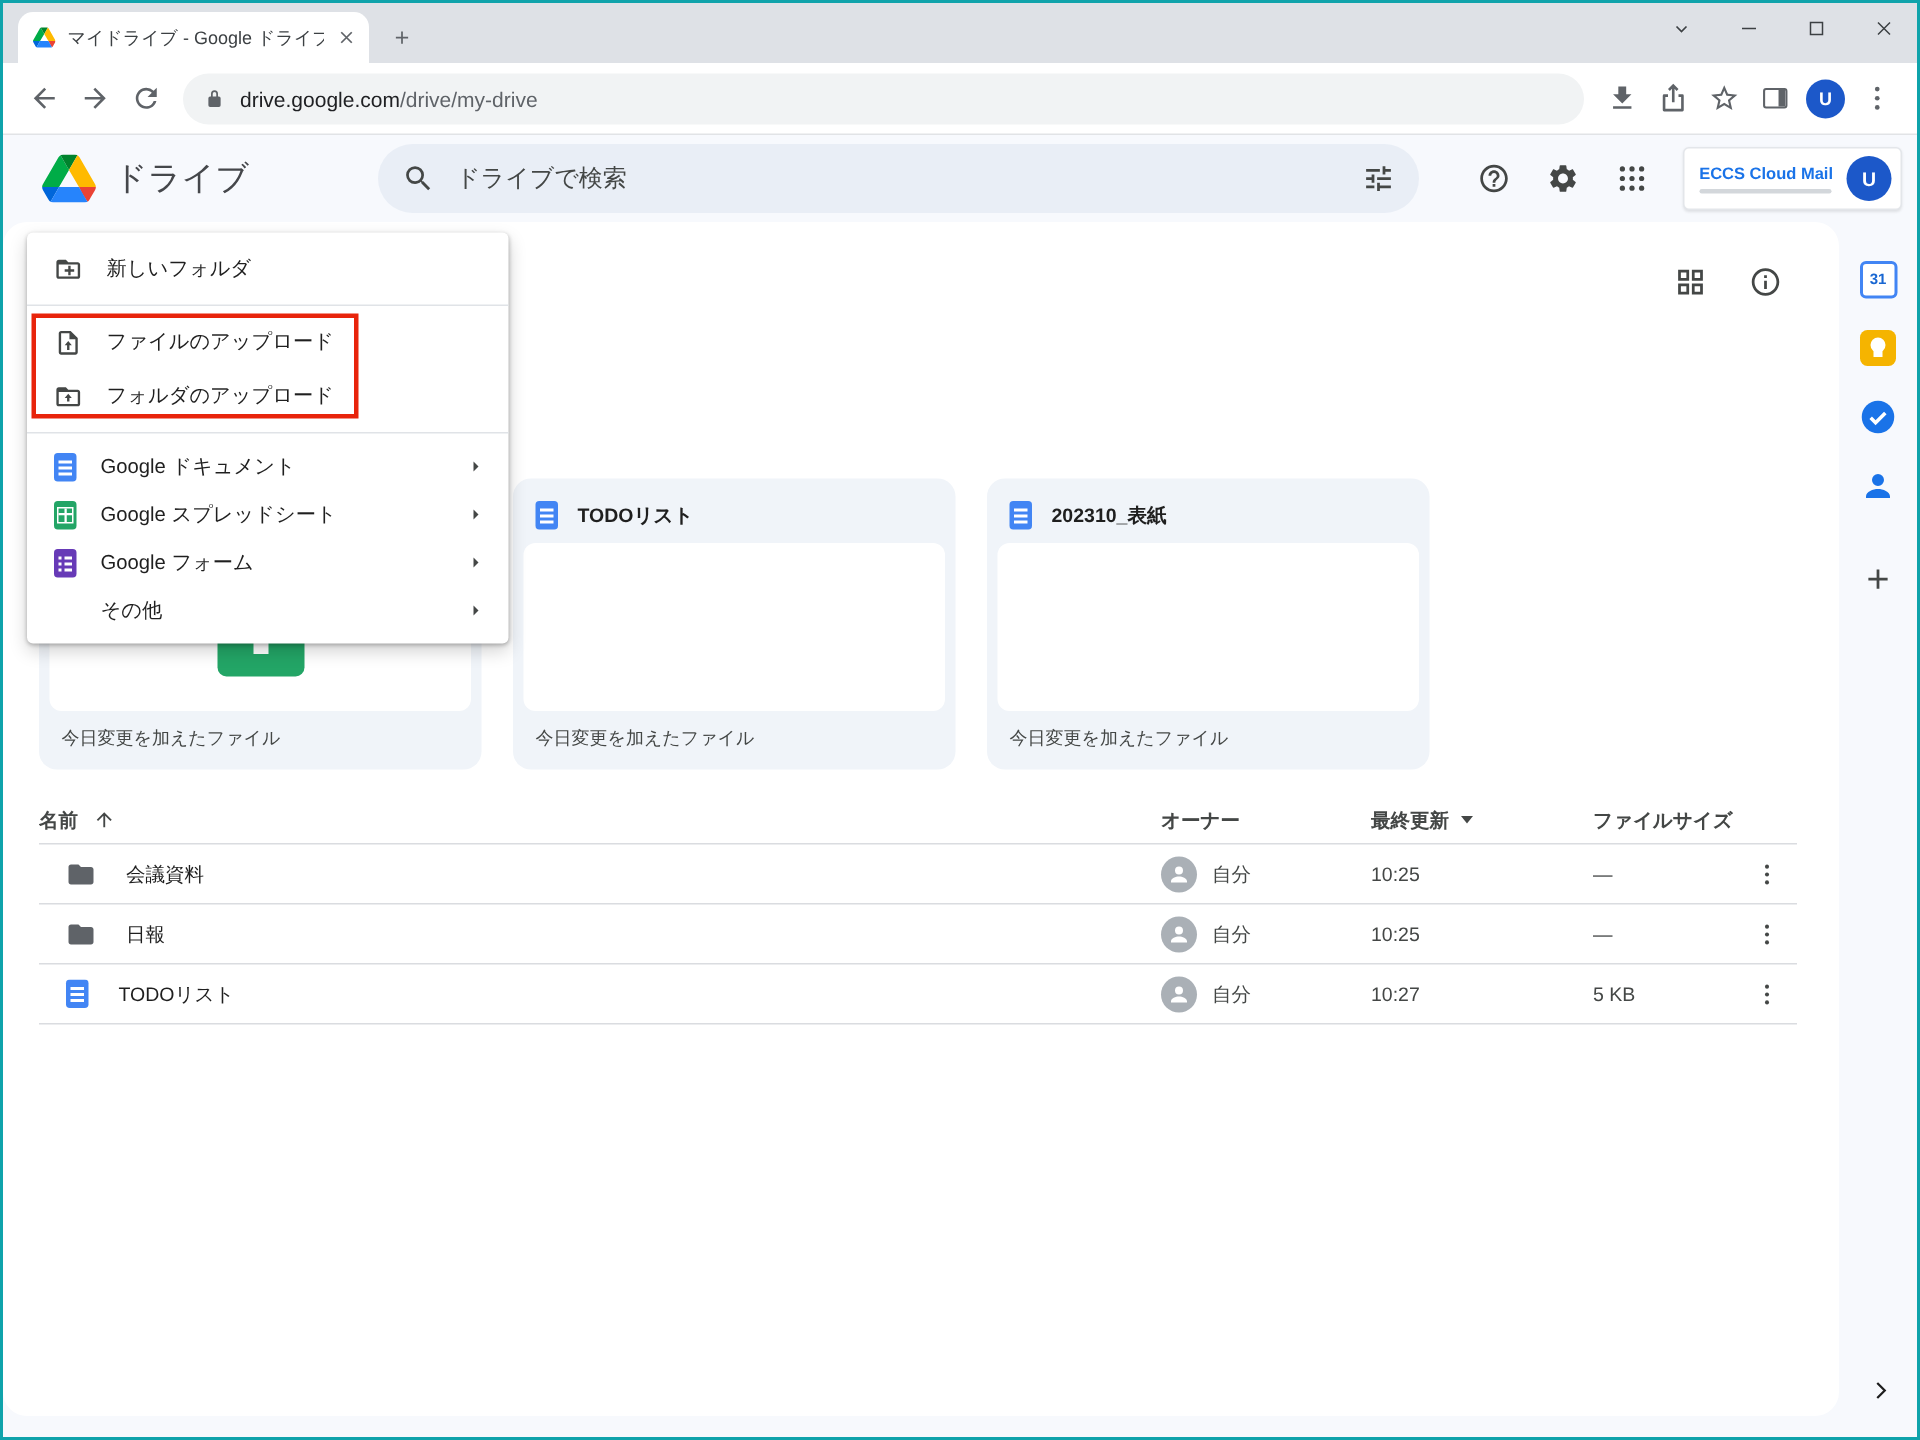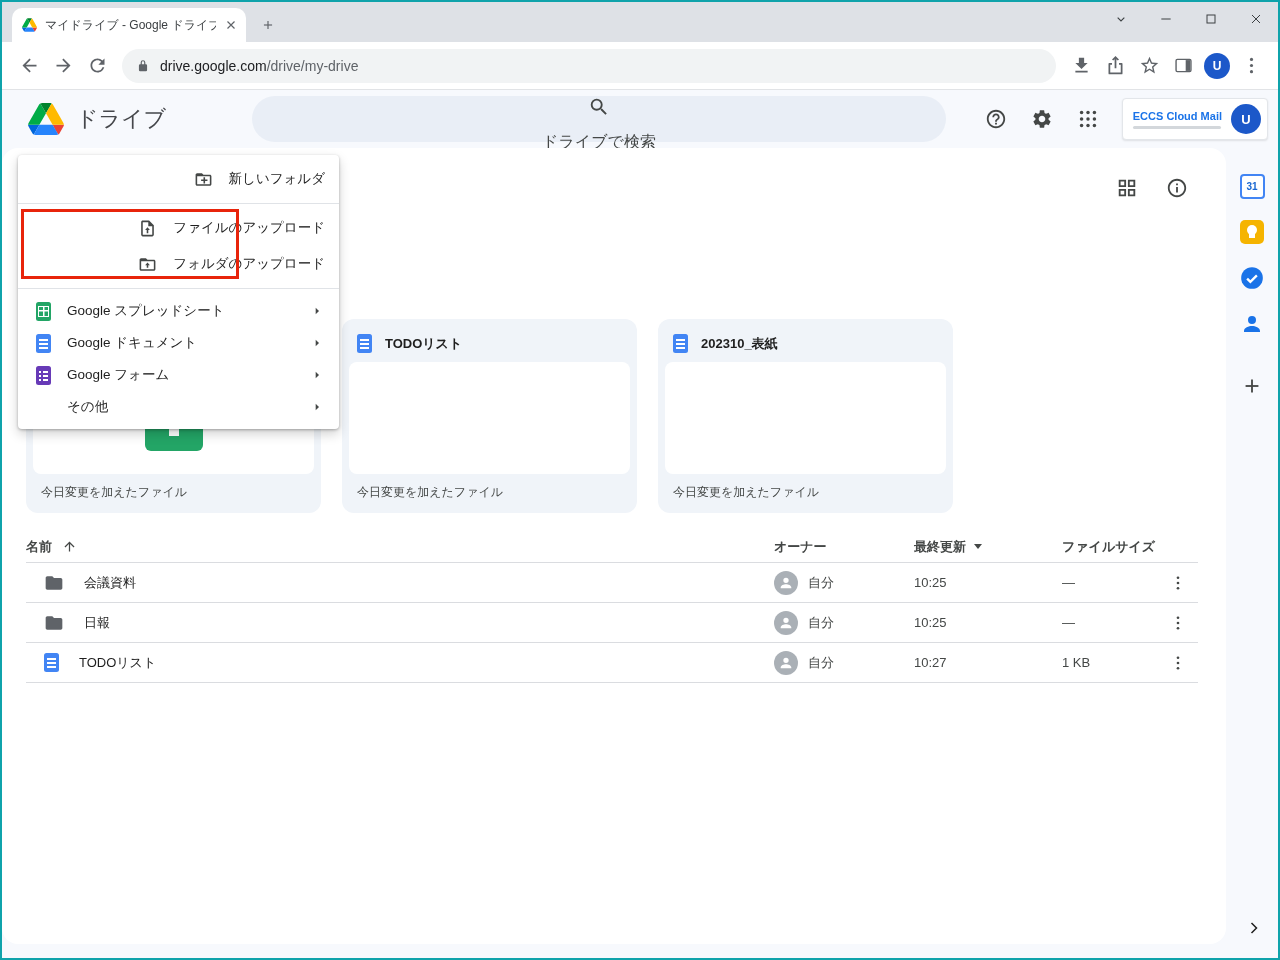--- a/index.html
+++ b/index.html
@@ -35,21 +35,21 @@
   .b-avatar { width:26px; height:26px; border-radius:50%; background:#1c58c9; color:#fff;
               font-size:12px; font-weight:bold; display:flex; align-items:center; justify-content:center;
               margin:0 4px; flex:none; }
 
   
   .drive-header { height:58px; background:#f7f9fd; display:flex; align-items:center; }
   .dh-left { width:250px; display:flex; align-items:center; gap:12px; padding-left:26px; flex:none; }
   .dh-left svg { width:36px; height:32px; }
   .app-name { font-size:22px; color:#45474b; }
   .searchbar { width:694px; height:46px; border-radius:24px; background:#e9eef6; display:flex;
-               align-items:center; gap:14px; padding:0 16px; color:#444746; font-size:16px;flex-direction:column; }
+               align-items:center; gap:14px; padding:0 16px; color:#444746; font-size:16px; }
   .searchbar svg { width:22px; height:22px; fill:#444746; flex:none; }
   .search-ph { flex:1; }
   .dh-right { margin-left:auto; display:flex; align-items:center; gap:6px; padding-right:10px; }
   .hd-ic { width:40px; height:40px; border-radius:50%; display:flex; align-items:center; justify-content:center; }
   .hd-ic svg { width:22px; height:22px; fill:#444746; }
   .eccs { height:42px; background:#fff; border:1px solid #e3e6ea; border-radius:4px;
           box-shadow:0 1px 2px rgba(0,0,0,.10); display:flex; align-items:center; gap:9px;
           padding:0 6px 0 10px; margin-left:8px; }
   .eccs-col { display:flex; flex-direction:column; gap:4px; }
   .eccs-title { font-size:11px; font-weight:bold; color:#1a73e8; white-space:nowrap; }
@@ -145,21 +145,21 @@
   .keep::before { content:""; position:absolute; left:9px; top:14px; width:6px; height:4px; background:#fff; z-index:1; }
   .tasks svg { width:26px; height:26px; }
   .contacts svg { width:24px; height:24px; fill:#1a73e8; }
   .rp-plus svg { width:22px; height:22px; fill:#444746; }
   .rp-plus { margin-top:16px; }
 
   
   .menu { position:absolute; left:16px; top:153px; width:321px; background:#fff; border-radius:4px;
           box-shadow:0 1px 3px rgba(0,0,0,.28), 0 5px 12px rgba(0,0,0,.18); padding:6px 0; z-index:50; }
   .m-item { height:36px; display:flex; align-items:center; gap:16px; padding:0 14px 0 18px;
-            font-size:13.5px; color:#1f1f1f;justify-content:flex-end; }
+            font-size:13.5px; color:#1f1f1f; }
   .m-item.sub { height:32px; }
   .m-item svg.mi { width:19px; height:19px; fill:#444746; flex:none; }
   .m-spacer { width:15px; flex:none; }
   .m-chev { margin-left:auto; width:16px; height:16px; fill:#444746; flex:none; }
   .m-div { height:1px; background:#e0e3e7; margin:6px 0; }
 
   
   .annotation { position:absolute; left:19px; top:207px; width:218px; height:70px;
                 border:3px solid #e8240b; z-index:60; pointer-events:none; }
 
@@ -475,21 +475,21 @@
           </div>
           <div class="c-owner">
             <span class="own-avatar">
               <svg viewBox="0 0 24 24">
                   <path d="M12 12a4 4 0 100-8 4 4 0 000 8zm0 2c-3.3 0-8 1.7-8 5v1h16v-1c0-3.3-4.7-5-8-5z"></path>
                 </svg>
             </span>
             <span>自分</span>
           </div>
           <div class="c-mod">10:27</div>
-          <div class="c-size">1 KB</div>
+          <div class="c-size">5 KB</div>
           <div class="c-menu">
             <svg viewBox="0 0 24 24">
                 <circle cx="12" cy="5" r="1.8"></circle>
                 <circle cx="12" cy="12" r="1.8"></circle>
                 <circle cx="12" cy="19" r="1.8"></circle>
               </svg>
           </div>
         </div>
       </div>
     </div>
@@ -538,29 +538,29 @@
       <span>ファイルのアップロード</span>
     </div>
     <div class="m-item">
       <svg class="mi" viewBox="0 0 24 24">
           <path d="M20 6h-8l-2-2H4c-1.1 0-2 .9-2 2v12c0 1.1.9 2 2 2h16c1.1 0 2-.9 2-2V8c0-1.1-.9-2-2-2zm0 12H4V8h16v10zm-9-2h2v-3h2l-3-3.5L9 13h2v3z"></path>
         </svg>
       <span>フォルダのアップロード</span>
     </div>
     <div class="m-div"></div>
     <div class="m-item sub">
+      <span class="fi doc"></span>
+      <span>Google ドキュメント</span>
+      <svg class="m-chev" viewBox="0 0 24 24">
+          <path d="M10 7l5 5-5 5z"></path>
+        </svg>
+    </div>
+    <div class="m-item sub">
       <span class="fi sheet"></span>
       <span>Google スプレッドシート</span>
-      <svg class="m-chev" viewBox="0 0 24 24">
-          <path d="M10 7l5 5-5 5z"></path>
-        </svg>
-    </div>
-    <div class="m-item sub">
-      <span class="fi doc"></span>
-      <span>Google ドキュメント</span>
       <svg class="m-chev" viewBox="0 0 24 24">
           <path d="M10 7l5 5-5 5z"></path>
         </svg>
     </div>
     <div class="m-item sub">
       <span class="fi form"></span>
       <span>Google フォーム</span>
       <svg class="m-chev" viewBox="0 0 24 24">
           <path d="M10 7l5 5-5 5z"></path>
         </svg>

